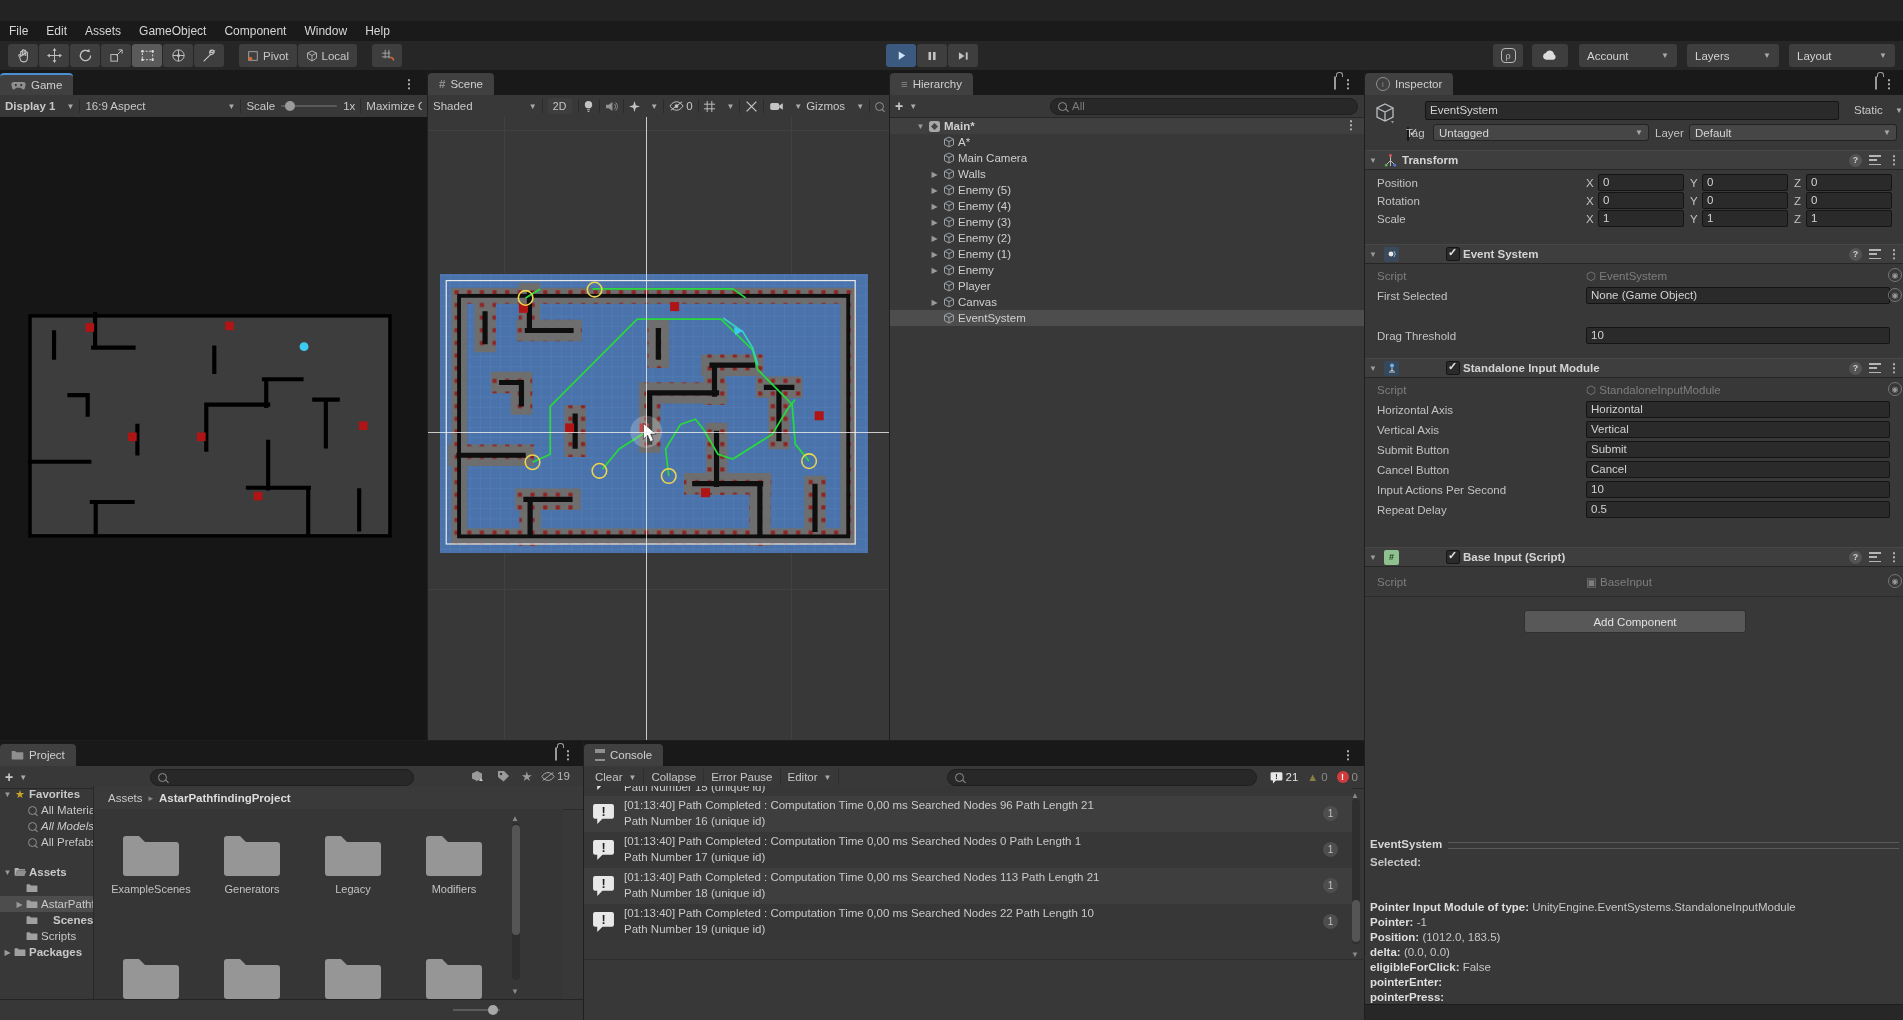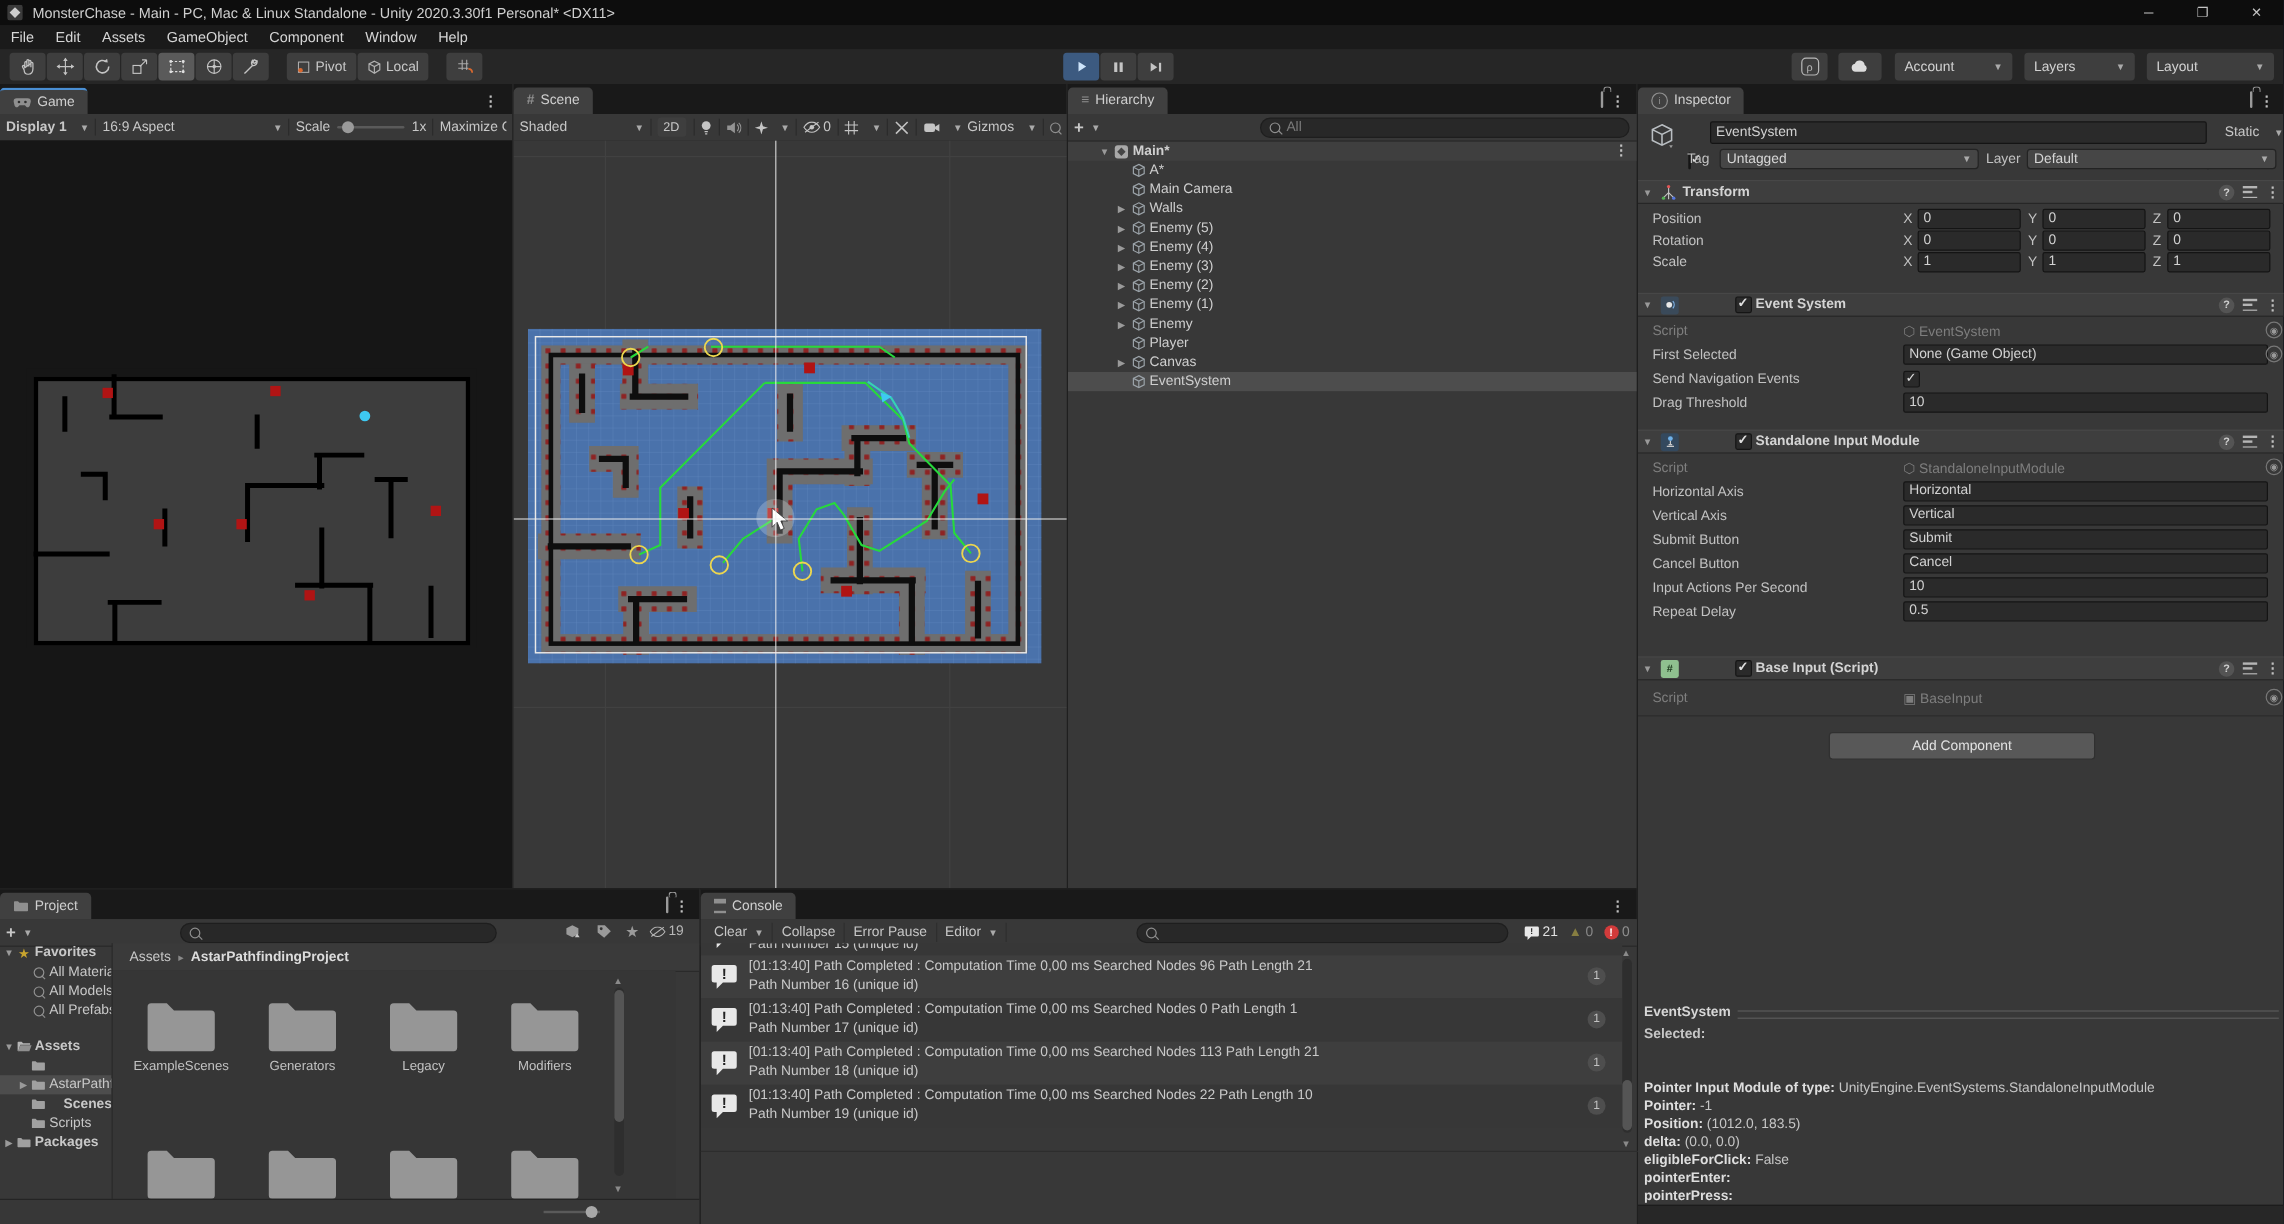--- a/index.html
+++ b/index.html
@@ -89,34 +89,20 @@
   .arrowglyph{color:#8a8a8a;font-size:8px;line-height:1;}
 
   .debugline{position:absolute;left:5px;right:10px;white-space:nowrap;overflow:hidden;color:#c6c6c6;}
   .debugline b{color:#dedede;}
 </style>
 </head>
 <body>
 
 <div id="root">
 
-  <div class="abs titlebar">
-    <span class="abs" style="left:6px;top:4px;">
-      <svg width="13" height="13" viewBox="0 0 13 13">
-          <rect width="13" height="13" rx="2" fill="#3a3a3a"></rect>
-          <path d="M6.5 2 L11 6.5 L6.5 11 L2 6.5 Z" fill="#cfcfcf"></path>
-        </svg>
-    </span>
-    <span style="margin-left:27px;">MonsterChase - Main - PC, Mac &amp; Linux Standalone - Unity 2020.3.30f1 Personal* &lt;DX11&gt;</span>
-    <span style="margin-left:auto;display:flex;">
-      <span class="winbtn">─</span>
-      <span class="winbtn">❐</span>
-      <span class="winbtn">✕</span>
-    </span>
-  </div>
 
   <div class="abs menubar" id="menu-bar">
       <span class="menu-item">File</span>
       <span class="menu-item">Edit</span>
       <span class="menu-item">Assets</span>
       <span class="menu-item">GameObject</span>
       <span class="menu-item">Component</span>
       <span class="menu-item">Window</span>
       <span class="menu-item">Help</span>
     </div>
@@ -688,24 +674,20 @@
     <div class="prow" style="top:197px;">
       <span class="plabel dim">Script</span>
       <span class="pval" style="color:#7e7e7e;">⬡ <span>EventSystem</span></span>
       <span class="objpick">◉</span>
     </div>
     <div class="prow" style="top:217px;">
       <span class="plabel">First Selected</span>
       <div class="pval field">None (Game Object)</div>
       <span class="objpick">◉</span>
     </div>
-    <div class="prow" style="top:237px;">
-      <span class="plabel">Send Navigation Events</span>
-      <span class="cb on" style="position:absolute;left:221px;"></span>
-    </div>
     <div class="prow" style="top:257px;">
       <span class="plabel">Drag Threshold</span>
       <div class="pval field">10</div>
     </div>
 
     
     <div class="comp-h" style="top:288px;">
       <span class="fold">▼</span>
       <span class="compicon" style="background:#34495e;">
           <svg width="10" height="10" viewBox="0 0 10 10">
@@ -854,21 +836,21 @@
           <span class="ticon">
             <span class="mag"></span>
           </span>
           <span style="padding-left: 2px;">All Materials</span>
         </div>
         <div class="trow" style="padding-left: 14px;">
           <span class="tarrow"></span>
           <span class="ticon">
             <span class="mag"></span>
           </span>
-          <span style="padding-left: 2px;">All Models</span>
+          <span style="padding-left: 2px; font-style: italic;">All Models</span>
         </div>
         <div class="trow" style="padding-left: 14px;">
           <span class="tarrow"></span>
           <span class="ticon">
             <span class="mag"></span>
           </span>
           <span style="padding-left: 2px;">All Prefabs</span>
         </div>
         <div class="trow" style="margin-top: 14px; padding-left: 2px;">
           <span class="tarrow">▼</span>

